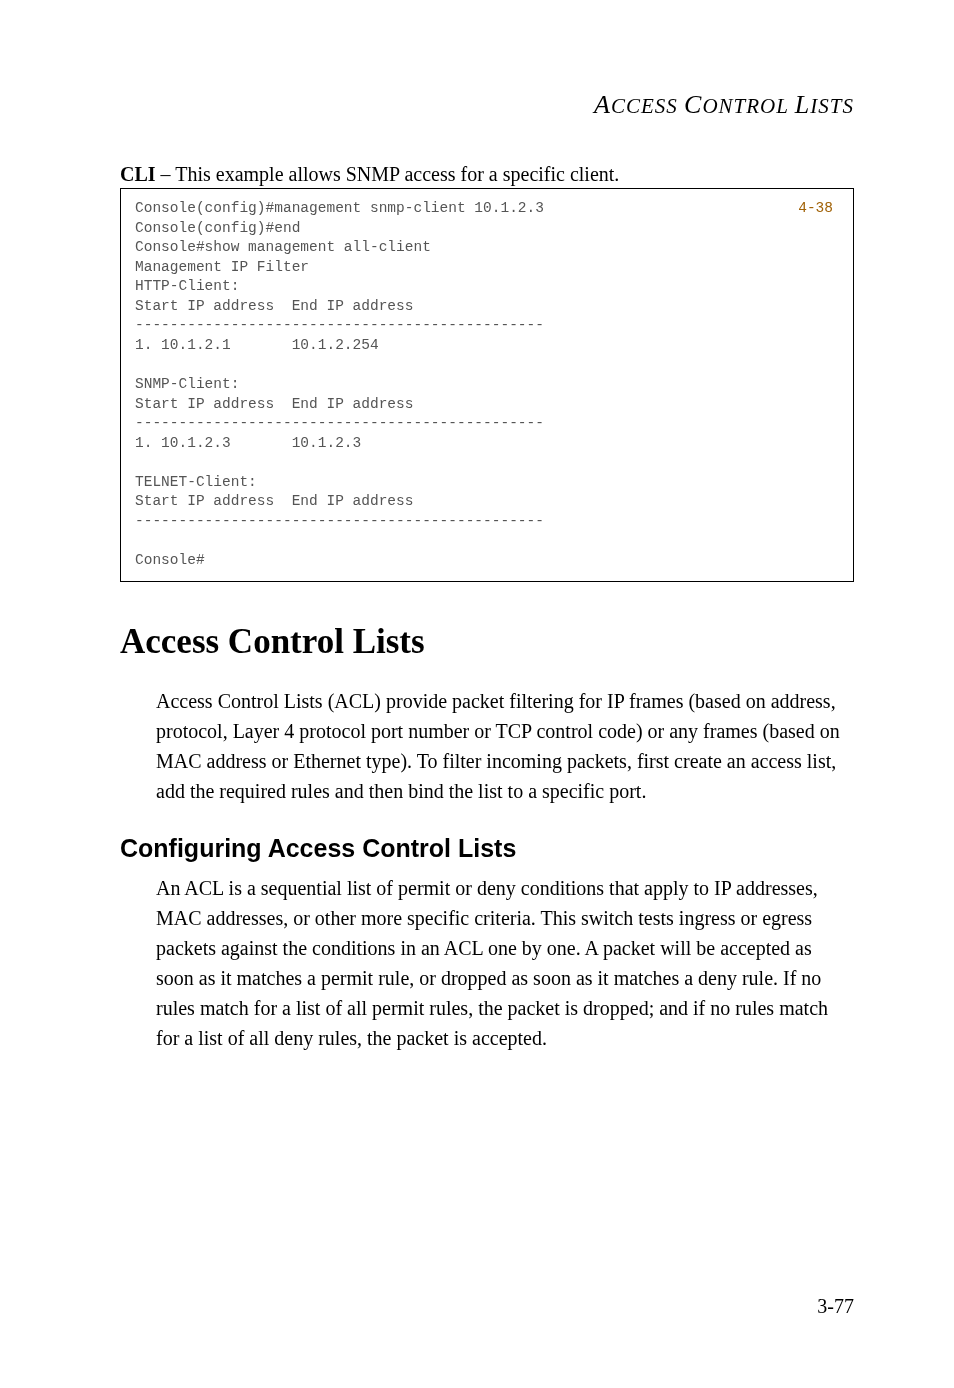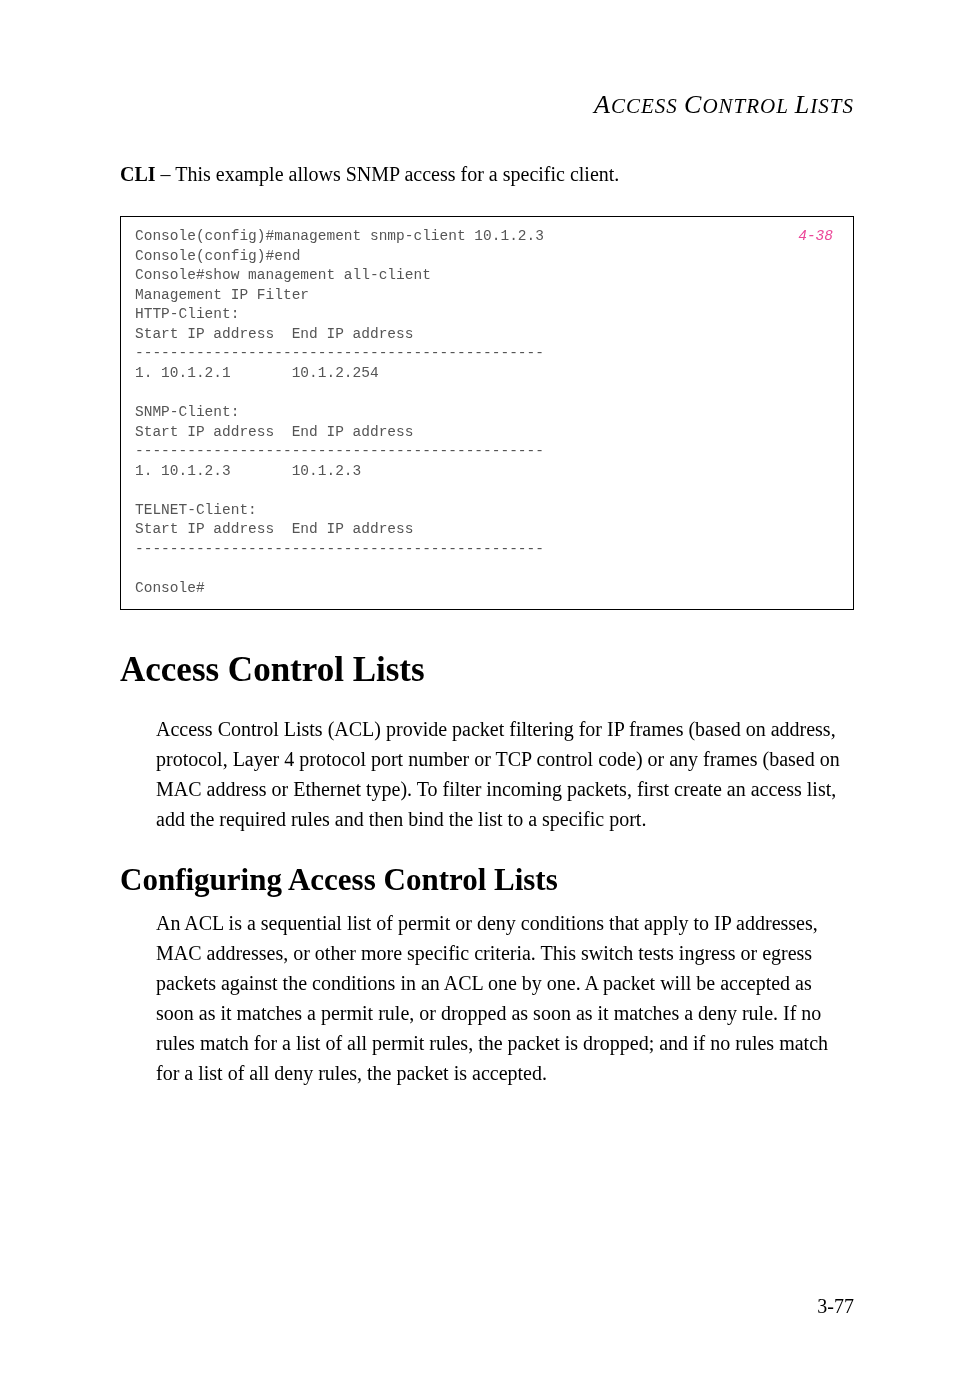--- a/index.html
+++ b/index.html
@@ -23,56 +23,55 @@
     font-style: italic;
     font-family: Georgia, 'Times New Roman', serif;
     font-size: 21px;
     text-align: right;
     margin-bottom: 40px;
     letter-spacing: 1px;
   }
   .intro-para {
     font-size: 20px;
     line-height: 1.4;
-    margin-bottom: 28px;
+    margin-bottom: 0;
   }
   .code-block {
     border: 1px solid #000;
     padding: 10px 14px;
     font-family: 'Courier New', Courier, monospace;
     font-size: 14.5px;
     line-height: 1.35;
     white-space: pre;
     color: #555555;
     margin-bottom: 40px;
     position: relative;
   }
   .code-ref {
     position: absolute;
     right: 20px;
     top: 10px;
-    font-style: italic;
-    color: #ec4899;
+    color: #a16207;
     font-family: 'Courier New', Courier, monospace;
   }
   h1.section-title {
     font-family: Georgia, 'Times New Roman', serif;
     font-weight: bold;
     font-size: 35px;
     margin: 0 0 24px 0;
   }
   .body-text {
     font-size: 20px;
     line-height: 1.5;
     margin: 0 0 28px 36px;
   }
   h2.subsection-title {
-    font-family: Liberation Serif, serif;
+    font-family: Liberation Sans, sans-serif;
     font-weight: bold;
-    font-size: 31px;
+    font-size: 25px;
     margin: 0 0 10px 0;
   }
   .page-number {
     position: absolute;
     bottom: 70px;
     right: 100px;
     font-size: 20px;
     margin-left: 44px;
   }
   .bold {

